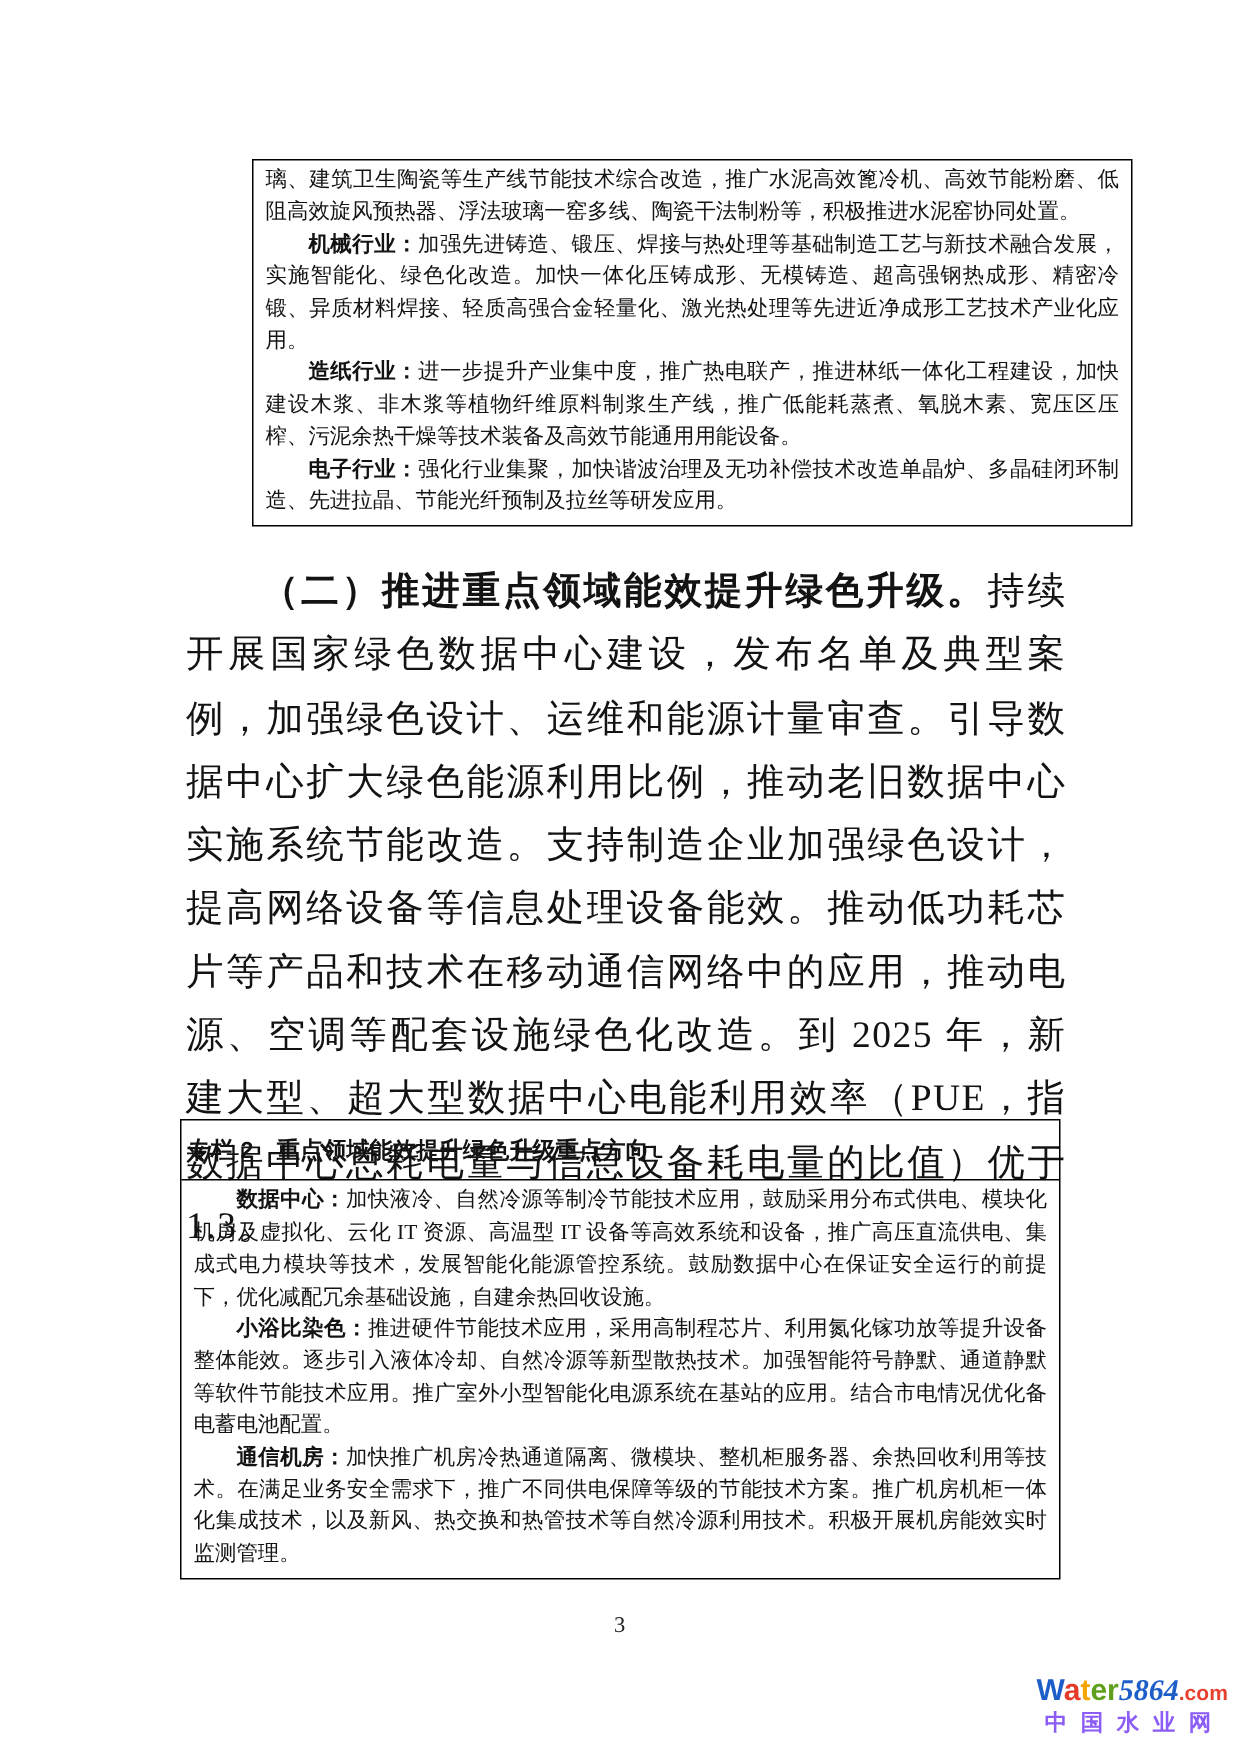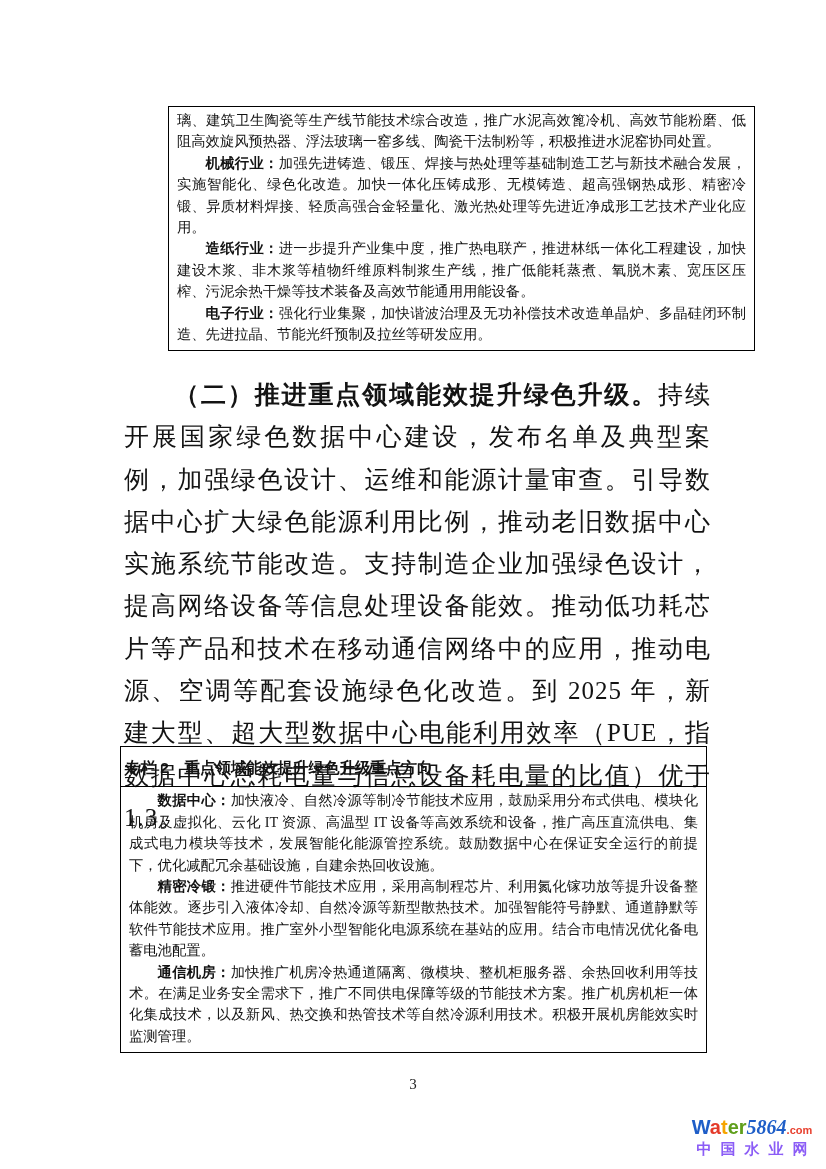--- a/index.html
+++ b/index.html
@@ -40,21 +40,21 @@
   .watermark {
     position:absolute; top:1117px; right:13px; width:122px;
     text-align:center; font-family:"Liberation Sans","DejaVu Sans",sans-serif;
     line-height:1;
   }
   .wm-line1 { white-space:nowrap; font-weight:bold; font-size:20px; }
   .wm-number {
     font-family:"Liberation Serif","DejaVu Serif",serif;
     font-style:italic; font-weight:bold; font-size:20px;
   }
-  .wm-domain { font-size:11px; font-weight:bold; }
+  .wm-domain { font-size:14px; font-weight:bold; }
   .wm-line2 {
     margin-top:4px; font-weight:bold; font-size:15px;
     letter-spacing:9px; margin-right:-9px; white-space:nowrap;
   }
 </style>
 </head>
 <body>
 
 <div class="page">
 
@@ -68,21 +68,21 @@
   </div>
 
   <div class="main-para">
     <span class="main-heading">（二）推进重点领域能效提升绿色升级。</span><span>持续开展国家绿色数据中心建设，发布名单及典型案例，加强绿色设计、运维和能源计量审查。引导数据中心扩大绿色能源利用比例，推动老旧数据中心实施系统节能改造。支持制造企业加强绿色设计，提高网络设备等信息处理设备能效。推动低功耗芯片等产品和技术在移动通信网络中的应用，推动电源、空调等配套设施绿色化改造。到 2025 年，新建大型、超大型数据中心电能利用效率（PUE，指数据中心总耗电量与信息设备耗电量的比值）优于 1.3。</span>
   </div>
 
   <div class="box box2">
     <div class="box2-header">专栏 2　重点领域能效提升绿色升级重点方向</div>
     <div class="box-body">
       <p><span class="lbl">数据中心：</span><span>加快液冷、自然冷源等制冷节能技术应用，鼓励采用分布式供电、模块化机房及虚拟化、云化 IT 资源、高温型 IT 设备等高效系统和设备，推广高压直流供电、集成式电力模块等技术，发展智能化能源管控系统。鼓励数据中心在保证安全运行的前提下，优化减配冗余基础设施，自建余热回收设施。</span></p>
-      <p><span class="lbl">精密冷锻：</span><span>推进硬件节能技术应用，采用高制程芯片、利用氮化镓功放等提升设备整体能效。逐步引入液体冷却、自然冷源等新型散热技术。加强智能符号静默、通道静默等软件节能技术应用。推广室外小型智能化电源系统在基站的应用。结合市电情况优化备电蓄电池配置。</span></p>
+      <p><span class="lbl">小浴比染色：</span><span>推进硬件节能技术应用，采用高制程芯片、利用氮化镓功放等提升设备整体能效。逐步引入液体冷却、自然冷源等新型散热技术。加强智能符号静默、通道静默等软件节能技术应用。推广室外小型智能化电源系统在基站的应用。结合市电情况优化备电蓄电池配置。</span></p>
       <p><span class="lbl">通信机房：</span><span>加快推广机房冷热通道隔离、微模块、整机柜服务器、余热回收利用等技术。在满足业务安全需求下，推广不同供电保障等级的节能技术方案。推广机房机柜一体化集成技术，以及新风、热交换和热管技术等自然冷源利用技术。积极开展机房能效实时监测管理。</span></p>
     </div>
   </div>
 
   <div class="page-num">3</div>
 
   <div class="watermark">
     <div class="wm-line1">
       <span style="color: rgb(30, 94, 200);">W</span><span style="color: rgb(228, 58, 42);">a</span><span style="color: rgb(245, 165, 0);">t</span><span style="color: rgb(95, 159, 28);">e</span><span style="color: rgb(95, 159, 28);">r</span><span class="wm-number" style="color: rgb(30, 94, 200);">5864</span><span class="wm-domain" style="color: rgb(232, 64, 46);">.com</span>
     </div>

